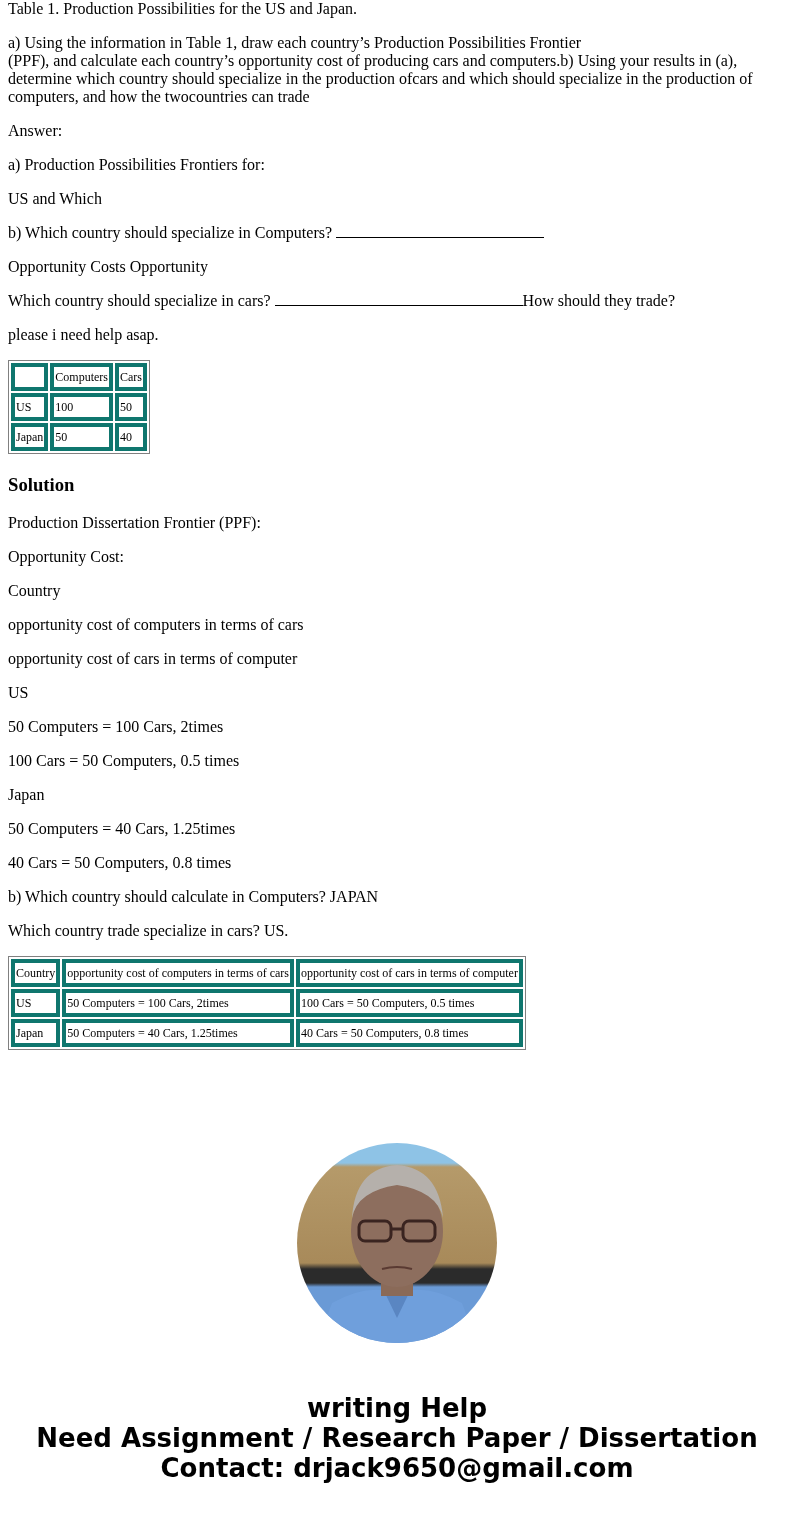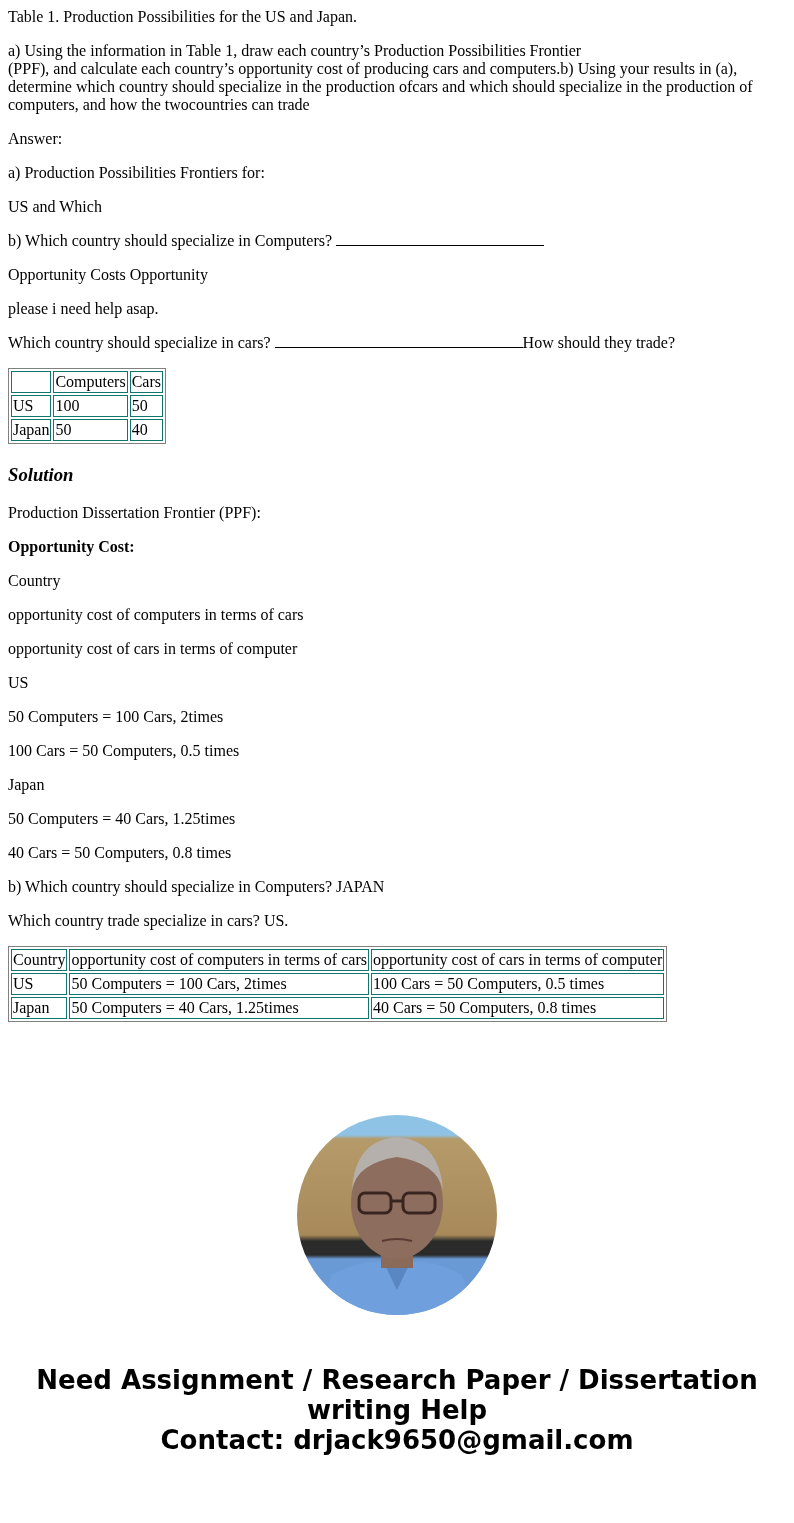--- a/index.html
+++ b/index.html
@@ -3,33 +3,33 @@
 <meta charset="utf-8">
 <style>
   html, body { margin: 0; padding: 0; background: #ffffff; }
   body {
     width: 794px;
     font-family: "Liberation Serif", "DejaVu Serif", serif;
     font-size: 16px;
     color: #000;
     line-height: 18px;
   }
-  .page { padding: 8px 8px 0 8px; }
+  .page { padding: 0 8px 0 8px; }
   p { margin: 0 0 16px 0; }
-  h3 { font-size: 18.7px; font-weight: bold; margin: 0 0 18px 0; line-height: 22px; font-style: italic; }
+  h3 { font-size: 18.7px; font-weight: bold; margin: 0 0 18px 0; line-height: 22px; }
   table.grid {
     border: 1px solid #808080;
     border-spacing: 2px;
     border-collapse: separate;
     margin: 0 0 20px 0;
   }
   table.grid td {
-    border: 1px solid #0f766e;
+    border: 4px solid #0f766e;
     padding: 1px;
-    font-size: 16px;
+    font-size: 12px;
     line-height: 18px;
     vertical-align: top;
     white-space: nowrap;
     font-family: Liberation Serif, serif;
   }
   .blank { display: inline-block; border-bottom: 1px solid #000; height: 12px; vertical-align: baseline; }
   .avatar-wrap { display: flex; justify-content: center; margin-top: 93px; }
   .avatar {
     width: 200px; height: 200px; border-radius: 50%; overflow: hidden; position: relative;
     background: linear-gradient(#8ec3e6 0%, #8ec3e6 10%, #b59a6a 12%, #a88a5a 60%, #2b2b2b 63%, #2b2b2b 70%, #6a9ad6 72%, #6a9ad6 100%);
@@ -54,25 +54,25 @@
     <span>(PPF), and calculate each country’s opportunity cost of producing cars and computers.b) Using your results in (a), determine which country should specialize in the production ofcars and which should specialize in the production of computers, and how the twocountries can trade</span>
   </p>
   <p>Answer:</p>
   <p>a) Production Possibilities Frontiers for:</p>
   <p>US and Which</p>
   <p>
     <span>b) Which country should specialize in Computers?</span>
     <span class="blank" style="width:208px"></span>
   </p>
   <p>Opportunity Costs Opportunity</p>
-  <p>please i need help asap.</p>
   <p>
     <span>Which country should specialize in cars?</span>
     <span class="blank" style="width:248px"></span><span>How should they trade?</span>
   </p>
+  <p>please i need help asap.</p>
 
   <table class="grid">
     <tbody>
         <tr>
       <td></td>
       <td>Computers</td>
       <td>Cars</td>
     </tr>
     <tr>
       <td>US</td>
@@ -82,31 +82,31 @@
     <tr>
       <td>Japan</td>
       <td>50</td>
       <td>40</td>
     </tr>
   </tbody>
     </table>
 
   <h3>Solution</h3>
   <p>Production Dissertation Frontier (PPF):</p>
-  <p style="font-weight:bold">Opportunity Cost:</p>
+  <p style="font-weight:normal">Opportunity Cost:</p>
   <p>Country</p>
   <p>opportunity cost of computers in terms of cars</p>
   <p>opportunity cost of cars in terms of computer</p>
   <p>US</p>
   <p>50 Computers = 100 Cars, 2times</p>
   <p>100 Cars = 50 Computers, 0.5 times</p>
   <p>Japan</p>
   <p>50 Computers = 40 Cars, 1.25times</p>
   <p>40 Cars = 50 Computers, 0.8 times</p>
-  <p>b) Which country should specialize in Computers? JAPAN</p>
+  <p>b) Which country should calculate in Computers? JAPAN</p>
   <p>Which country trade specialize in cars? US.</p>
 
   <table class="grid">
     <tbody>
         <tr>
       <td>Country</td>
       <td>opportunity cost of computers in terms of cars</td>
       <td>opportunity cost of cars in terms of computer</td>
     </tr>
     <tr>
@@ -139,16 +139,16 @@
       <rect x="62" y="78" width="32" height="20" rx="6" fill="none" stroke="#3a2420" stroke-width="3"></rect>
       <rect x="106" y="78" width="32" height="20" rx="6" fill="none" stroke="#3a2420" stroke-width="3"></rect>
       <line x1="94" y1="86" x2="106" y2="86" stroke="#3a2420" stroke-width="3"></line>
 
       <path d="M85 126 Q100 122 115 126" stroke="#5a3a32" stroke-width="2" fill="none"></path>
     </svg>
   </div>
 </div>
 
 <div class="promo">
+  <div>writing Help</div>
   <div>Need Assignment / Research Paper / Dissertation</div>
-  <div>writing Help</div>
   <div>Contact: drjack9650@gmail.com</div>
 </div>
 
 </body></html>

